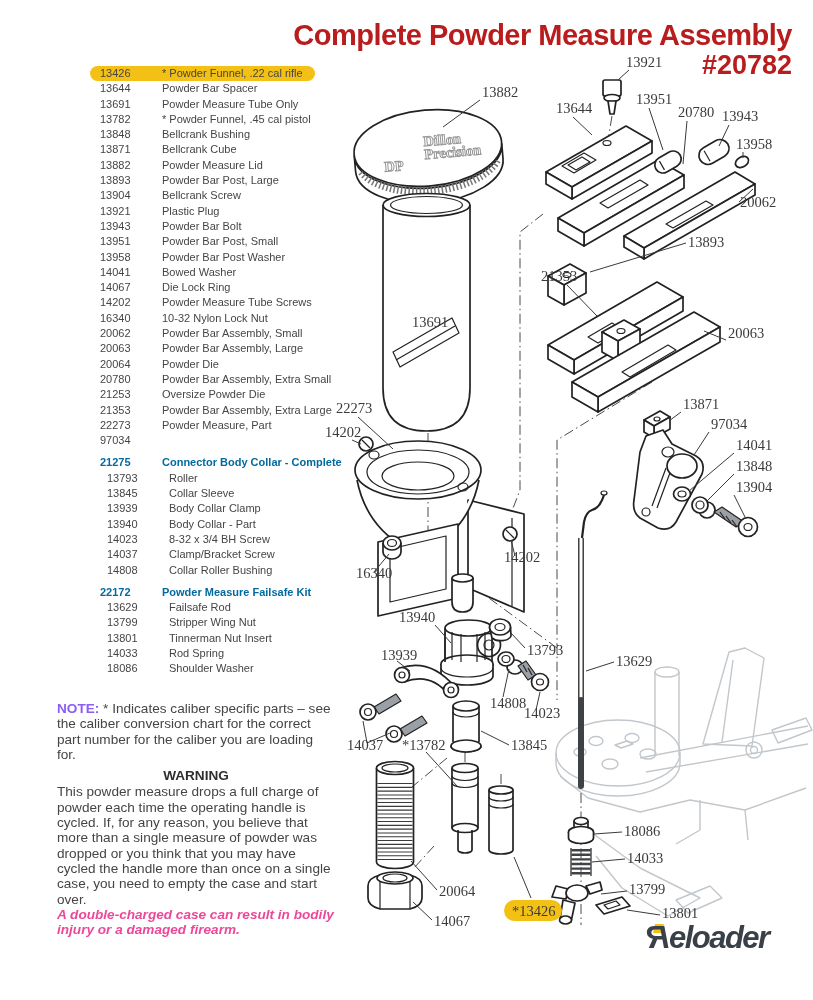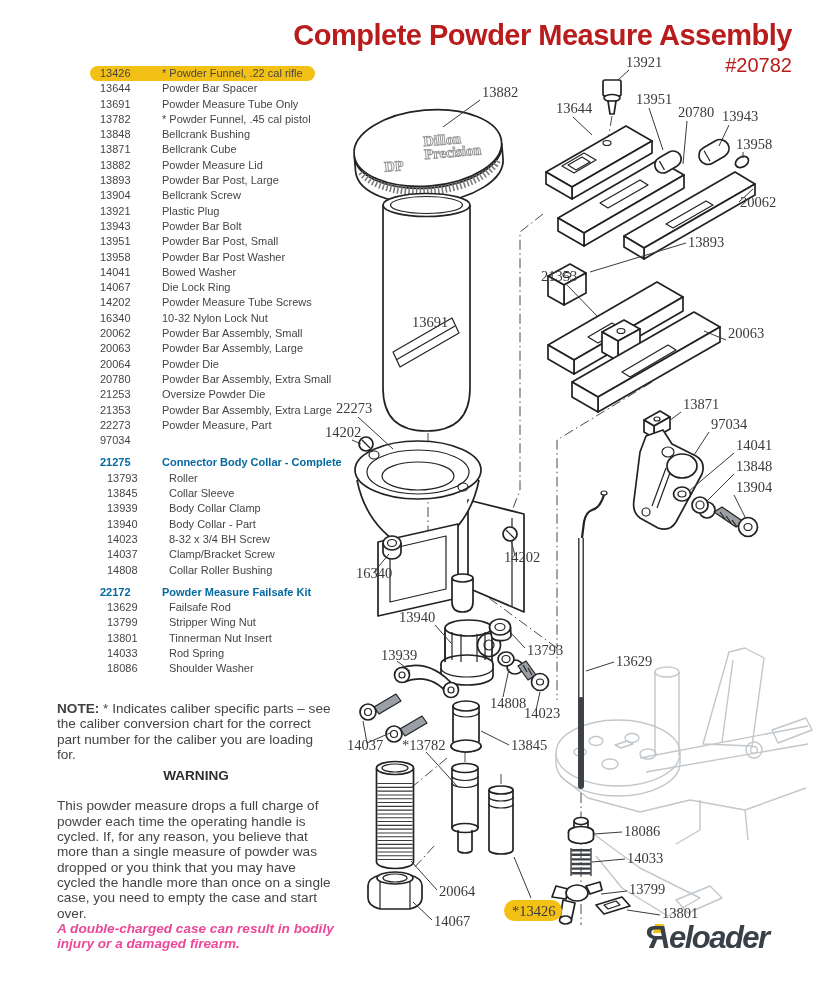--- a/index.html
+++ b/index.html
@@ -4,36 +4,36 @@
 <style>
   :root{
     --hl:#F3C115; --ink:#1f1f1f; --txt:#454545; --ghost:#c2c7cb; --logo:#394048;
   }
   html,body{margin:0;padding:0;background:#ffffff;}
   .page{position:relative;width:813px;height:1000px;background:#fff;overflow:hidden;
         font-family:"Liberation Sans",sans-serif;color:var(--txt);}
   
   .title{position:absolute;left:0;top:20px;width:792px;text-align:right;color:#b91c1c;}
   .title .t1{font-size:29px;font-weight:bold;letter-spacing:-.5px;line-height:31px;}
-  .title .t2{font-size:20px;font-weight:normal;line-height:29px;}
+  .title .t2{font-size:27px;font-weight:bold;line-height:29px;}
   
   .plist{position:absolute;left:55px;top:66px;width:280px;font-size:11px;line-height:15.3px;margin-left:45px;}
   .row{display:grid;grid-template-columns:52px 1fr;column-gap:10px;align-items:baseline;}
   .row .num{white-space:nowrap;}
   .row .desc{white-space:nowrap;}
   .row.hl{background:var(--hl);border-radius:9px;margin-left:-10px;padding-left:10px;
           width:fit-content;padding-right:12px;}
   .grp{margin-top:7px;}
   .grp .ghead{font-weight:bold;color:#0369a1;}
   .grp .row.sub{padding-left:7px;}
   
   .textcol{position:absolute;left:57px;top:701px;width:278px;font-size:13.6px;line-height:15.3px;}
-  .note b{color:#404040;}
+  .note b{color:#8b5cf6;}
   .warnhead{text-align:center;font-weight:bold;color:#2e2e2e;margin-top:6px;}
-  .warnbody{margin-top:15px;}
+  .warnbody{margin-top:1px;}
   .warnem{font-weight:bold;font-style:italic;color:#ec4899;}
   
   svg.diagram{position:absolute;left:0;top:0;}
   svg.diagram text{font-family:"Liberation Serif",serif;font-size:14.5px;fill:#3a3a3a;}
   svg.diagram .lead{stroke:#3a3a3a;stroke-width:1;fill:none;}
   svg.diagram .p{stroke:#222;stroke-width:1.7;fill:#fff;stroke-linejoin:round;}
   svg.diagram .p2{stroke:#222;stroke-width:1.2;fill:none;stroke-linejoin:round;}
   svg.diagram .pf{stroke:#222;stroke-width:1.2;fill:#9aa0a5;stroke-linejoin:round;}
   svg.diagram .dash{stroke:#4a4a4a;stroke-width:1;fill:none;stroke-dasharray:10 3.5 1.5 3.5;}
   svg.diagram .ghost{stroke:var(--ghost);stroke-width:1.4;fill:none;stroke-linejoin:round;}

